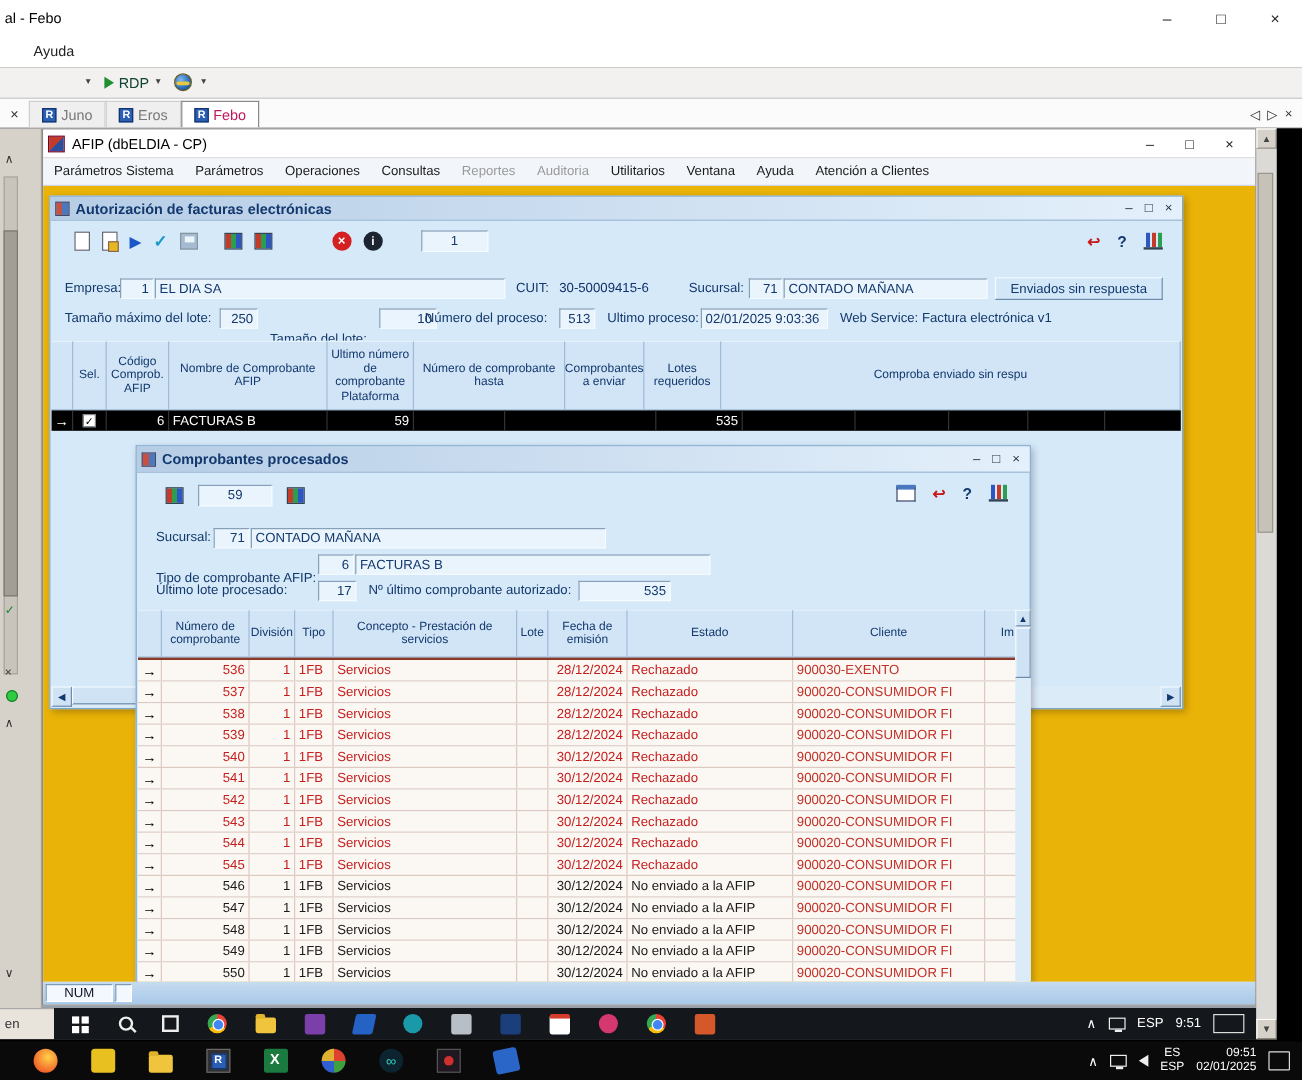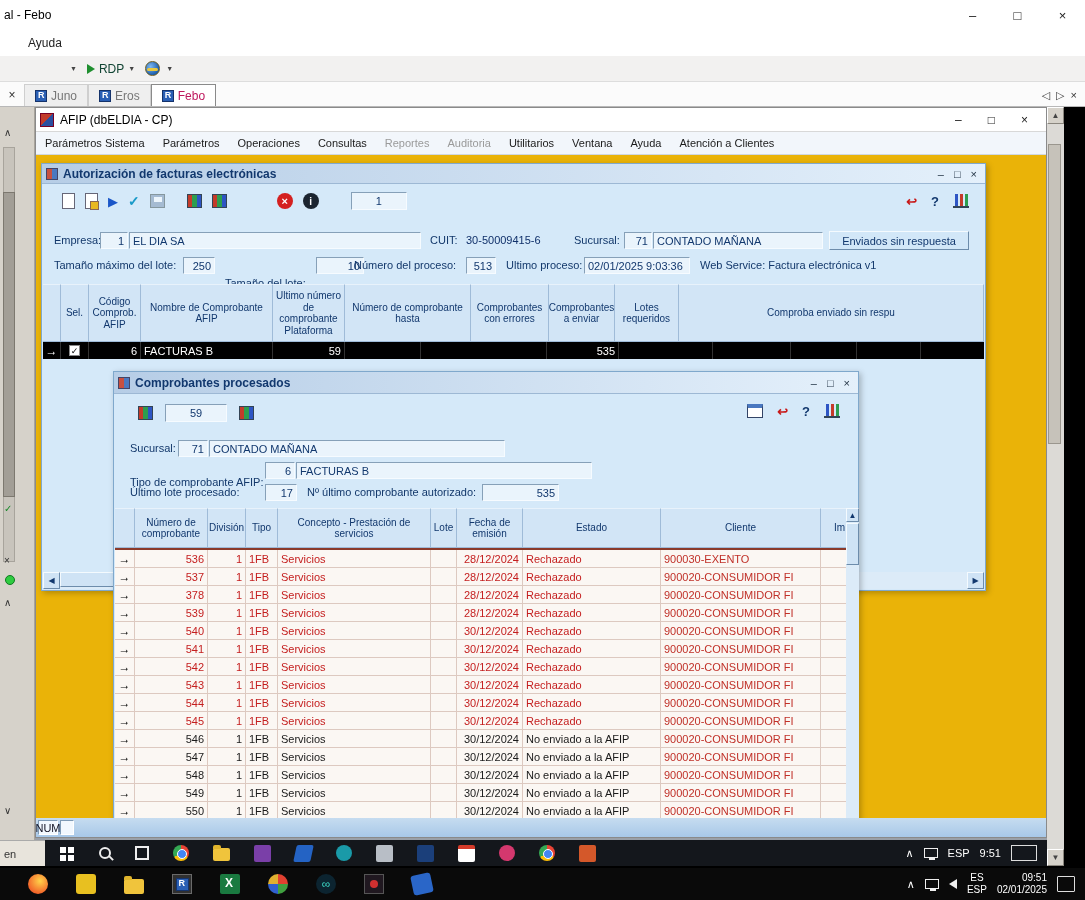--- a/index.html
+++ b/index.html
@@ -285,21 +285,20 @@
           <span class="lbl abs" style="left:658px;top:95px">Web Service: Factura electrónica v1</span>
 
           <div class="abs" style="left:1px;top:120px;width:941px">
             <div class="ghead" style="height:58px">
               <div class="hc" style="width:18px"></div>
               <div class="hc" style="width:28px">Sel.</div>
               <div class="hc" style="width:52px">Código Comprob. AFIP</div>
               <div class="hc" style="width:132px">Nombre de Comprobante AFIP</div>
               <div class="hc" style="width:72px">Ultimo número de comprobante Plataforma</div>
               <div class="hc" style="width:126px">Número de comprobante hasta</div>
-              <div class="hc" style="width:78px">Comprobantes con errores</div>
               <div class="hc" style="width:66px">Comprobantes a enviar</div>
               <div class="hc" style="width:64px">Lotes requeridos</div>
               <div class="hc" style="flex:1">Comproba enviado sin respu</div>
             </div>
             <div class="arow">
               <div class="c" style="width:18px;justify-content:center">
                   <span class="arr" style="color:#fff">→</span>
                 </div>
               <div class="c" style="width:28px;justify-content:center">
                   <span class="cbx">✓</span>
@@ -402,21 +401,21 @@
                 <div class="c pc6"></div>
                 <div class="c pc7 rt">28/12/2024</div>
                 <div class="c pc8">Rechazado</div>
                 <div class="c pc9 cliente">900020-CONSUMIDOR FI</div>
                 <div class="c pc10" style="border-right:none"></div>
               </div>
                 <div class="prow red">
                 <div class="c pc1">
                     <span class="arr">→</span>
                   </div>
-                <div class="c pc2 rt">378</div>
+                <div class="c pc2 rt">538</div>
                 <div class="c pc3 rt">1</div>
                 <div class="c pc4">1FB</div>
                 <div class="c pc5">Servicios</div>
                 <div class="c pc6"></div>
                 <div class="c pc7 rt">28/12/2024</div>
                 <div class="c pc8">Rechazado</div>
                 <div class="c pc9 cliente">900020-CONSUMIDOR FI</div>
                 <div class="c pc10" style="border-right:none"></div>
               </div>
                 <div class="prow red">
@@ -591,21 +590,21 @@
             <div class="pvscroll">
               <span class="sb-btn">▲</span>
               <span class="thumb"></span>
             </div>
           </div>
         </div>
 
       </div>
 
       <div class="afip-status">
-        <span class="sbox" style="width:20px;justify-content:center">NUM</span>
+        <span class="sbox" style="width:56px;justify-content:center">NUM</span>
         <span class="sbox" style="width:14px"></span>
       </div>
     </div>
 
     <div id="rtask">
       <div class="ticons">
         <span class="ti">
             <span class="ti-start" style="position:absolute;inset:0"></span>
           </span>
         <span class="ti ti-search"></span>

